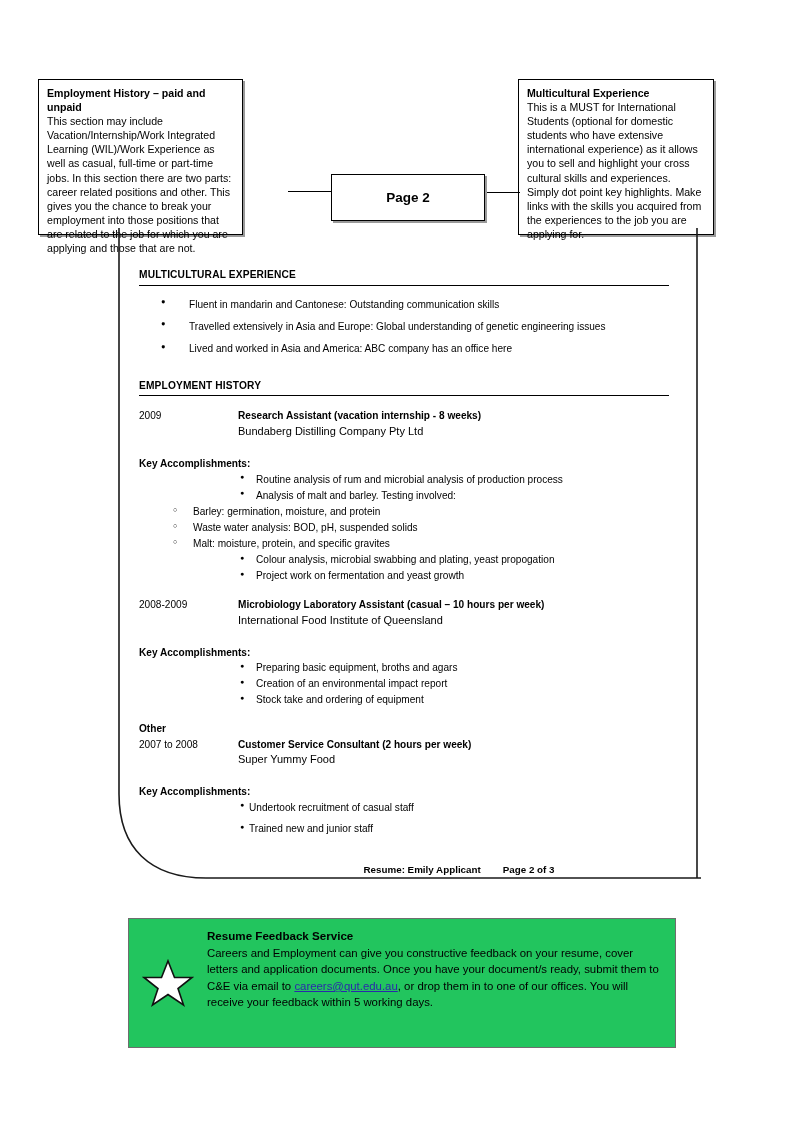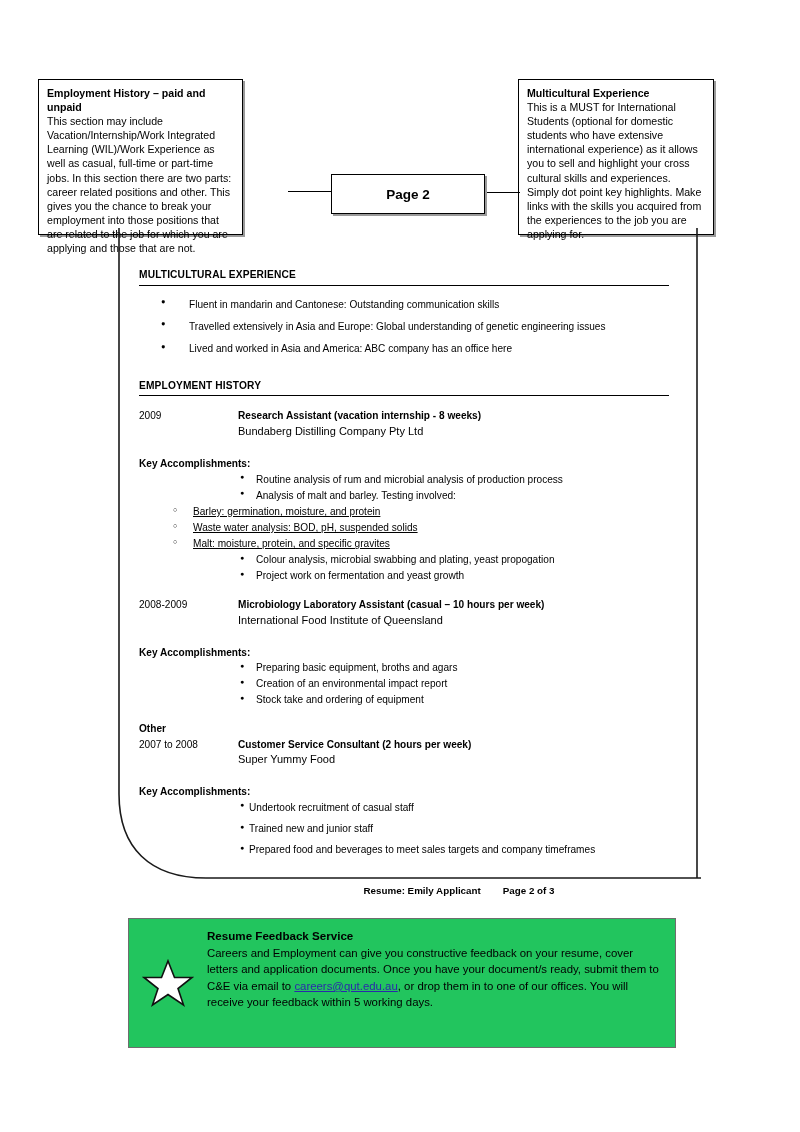--- a/index.html
+++ b/index.html
@@ -48,21 +48,21 @@
     width: 196px;
     height: 156px;
   }
 
   
   #page-label-box {
     position: absolute;
     left: 331px;
     top: 174px;
     width: 154px;
-    height: 40px;
+    height: 47px;
     box-sizing: border-box;
     border: 1.4px solid #000000;
     box-shadow: 2px 2px 0 0 #9a9a9a;
     background: #ffffff;
     display: flex;
     align-items: center;
     justify-content: center;
     font-size: 13.5px;
     font-weight: bold;
   }
@@ -170,21 +170,20 @@
     position: absolute;
     left: 101px;
     top: -0.5px;
     font-size: 7px;
   }
 
   ul.sub-acc-list {
     list-style: none;
     margin: 0;
     padding: 0;
-    text-decoration: underline;
   }
   ul.sub-acc-list > li {
     position: relative;
     padding-left: 54px;
     font-size: 10.1px;
     margin-bottom: 1.5px;
   }
   ul.sub-acc-list > li::before {
     content: "\25CB";
     position: absolute;
@@ -325,21 +324,20 @@
     <div class="sub-head">Other</div>
     <div class="job-line">
       <span class="job-date">2007 to 2008</span>
       <span class="job-title">Customer Service Consultant (2 hours per week)</span>
     </div>
     <div class="job-org">Super Yummy Food</div>
     <div class="key-acc">Key Accomplishments:</div>
     <ul class="acc-list acc-list-tight">
       <li>Undertook recruitment of casual staff</li>
       <li>Trained new and junior staff</li>
-      <li>Prepared food and beverages to meet sales targets and company timeframes</li>
     </ul>
   </div>
 
   <div id="resume-footer">
     <span>Resume: Emily Applicant</span><span class="f-gap"></span><span>Page 2 of 3</span>
   </div>
 </div>
 
 <div id="feedback-box">
   <div id="feedback-icon-wrap">

